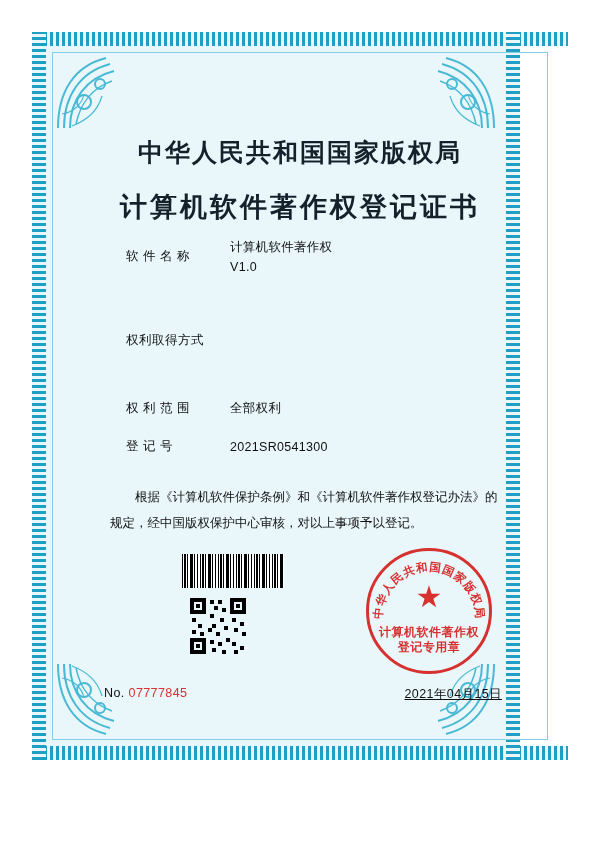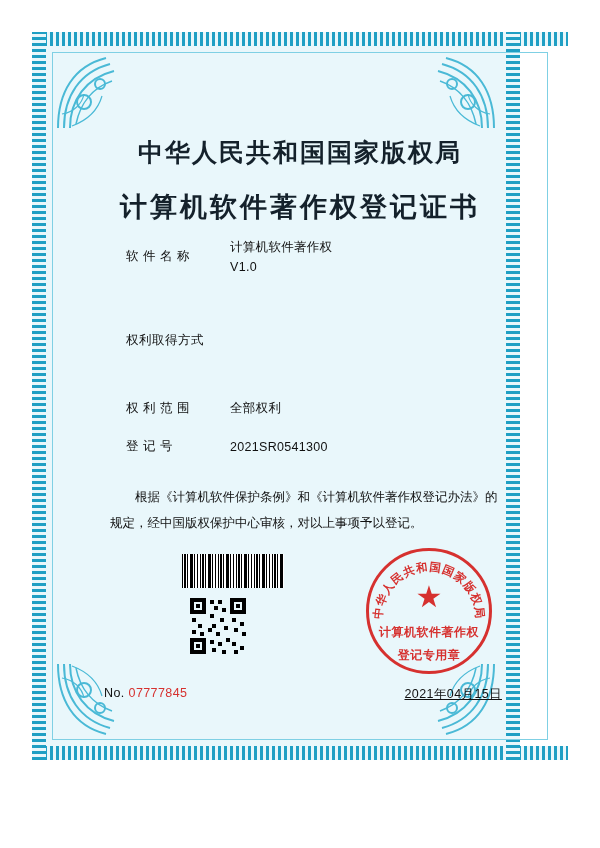--- a/index.html
+++ b/index.html
@@ -226,21 +226,21 @@
     position: absolute;
     width: 100%;
     text-align: center;
     color: #d6312f;
     font-family: "Liberation Serif", serif;
     font-size: 12px;
     font-weight: bold;
     letter-spacing: 0.5px;
   }
   #seal .seal-center-line1 { top: 76px; }
-  #seal .seal-center-line2 { top: 99px; font-family: Liberation Mono, monospace; }
+  #seal .seal-center-line2 { top: 91px; font-family: Liberation Mono, monospace; }
 
   
   #footer {
     position: relative;
     margin-top: 6px;
     height: 24px;
     font-size: 12.5px;
     color: #111;
     text-align: center;
   }

